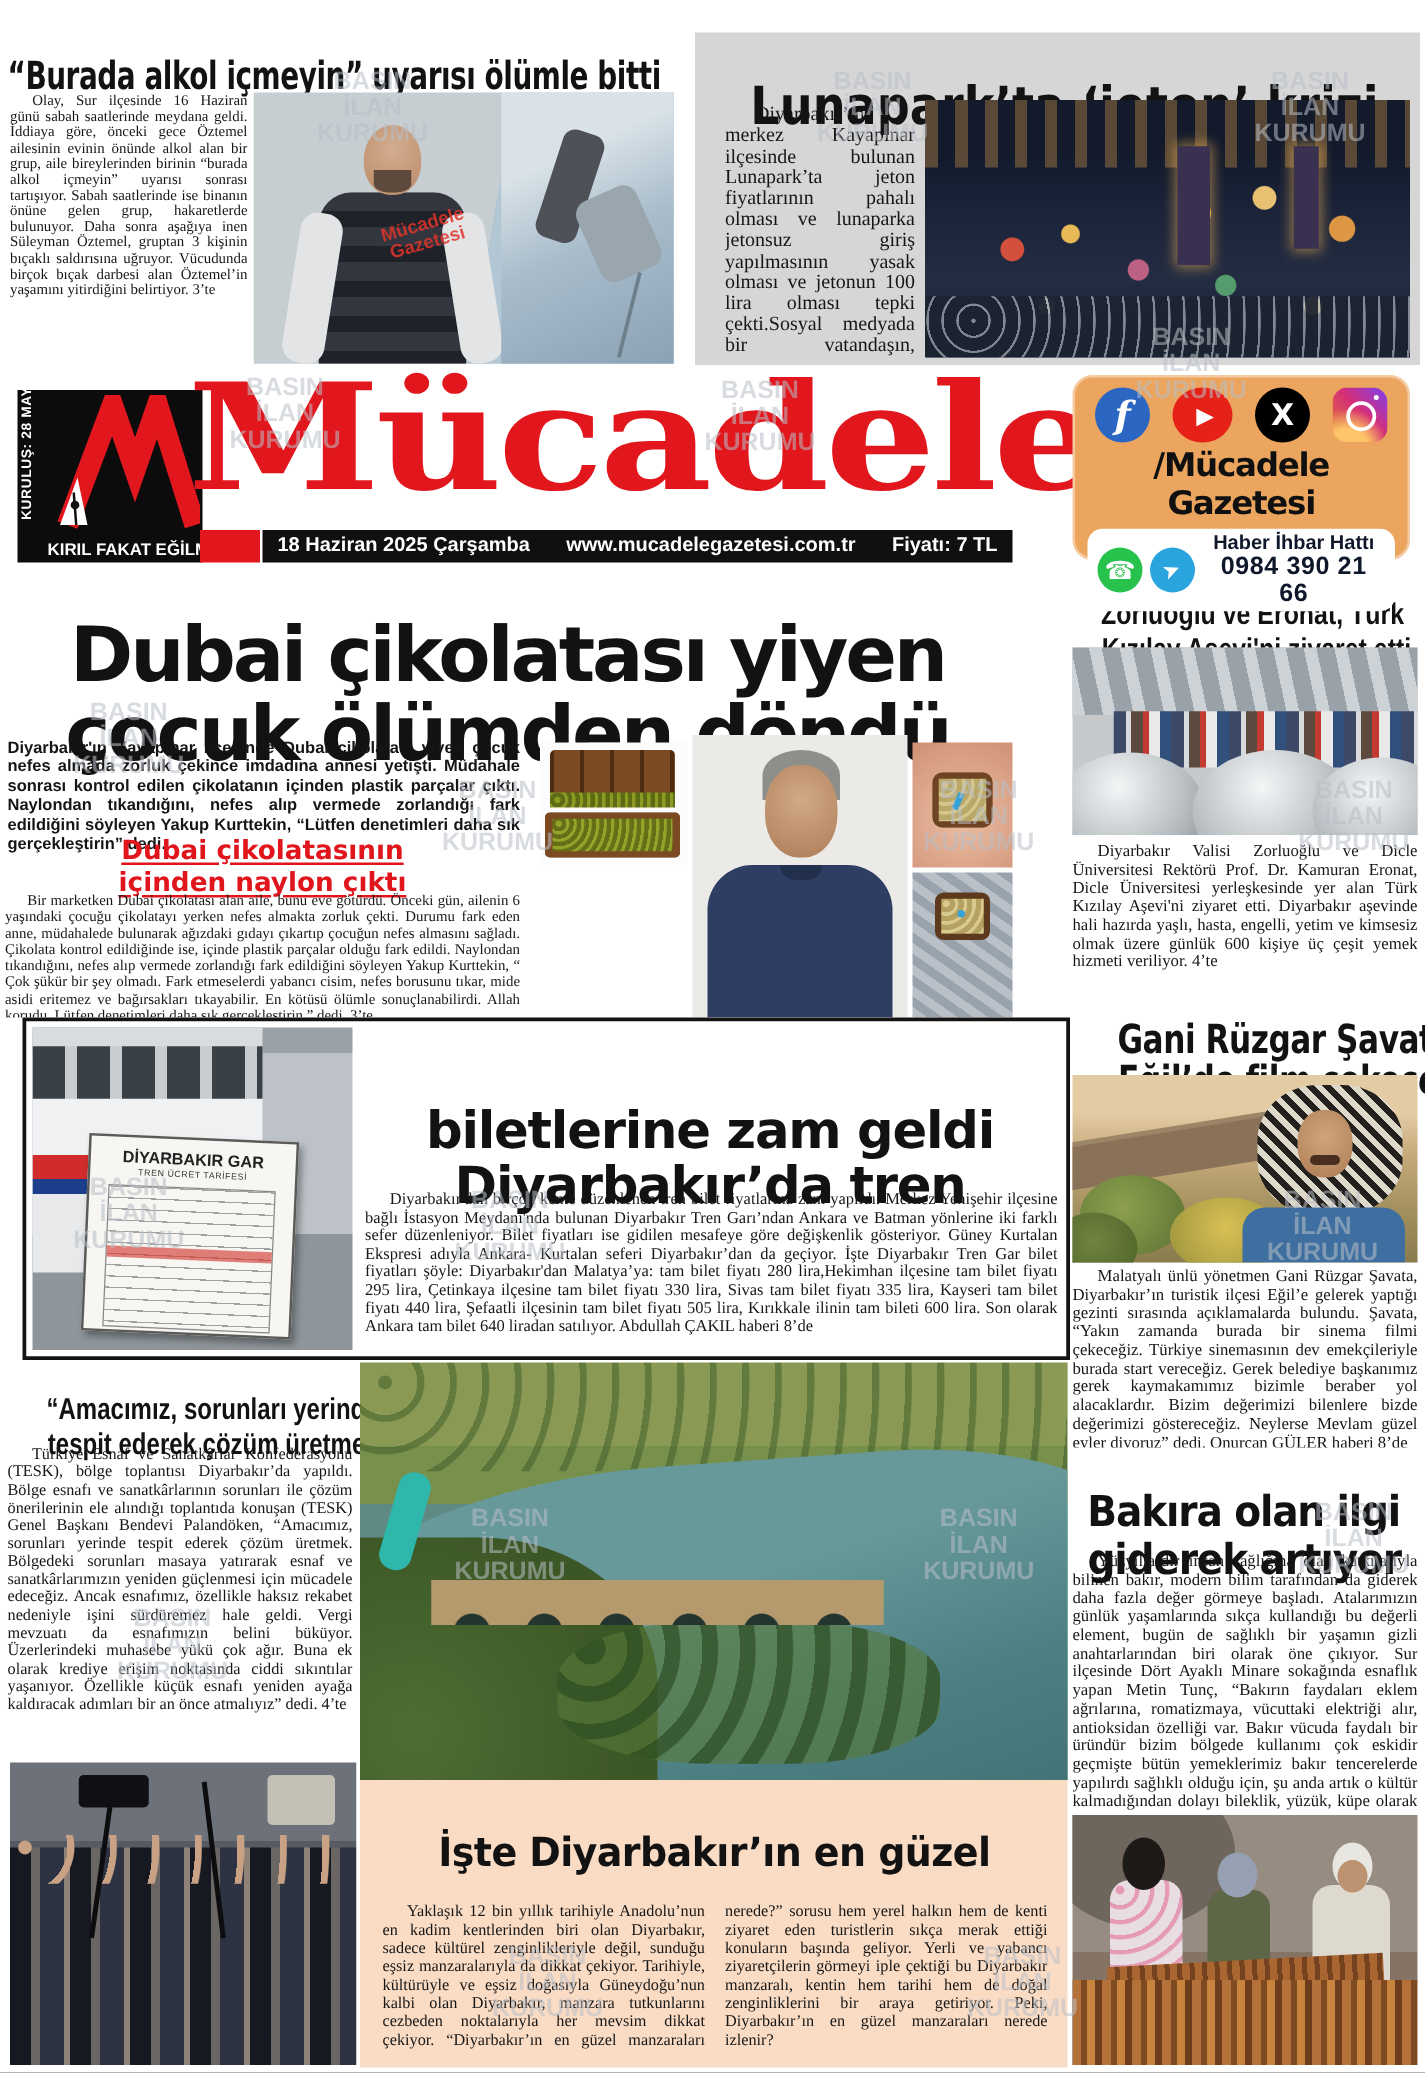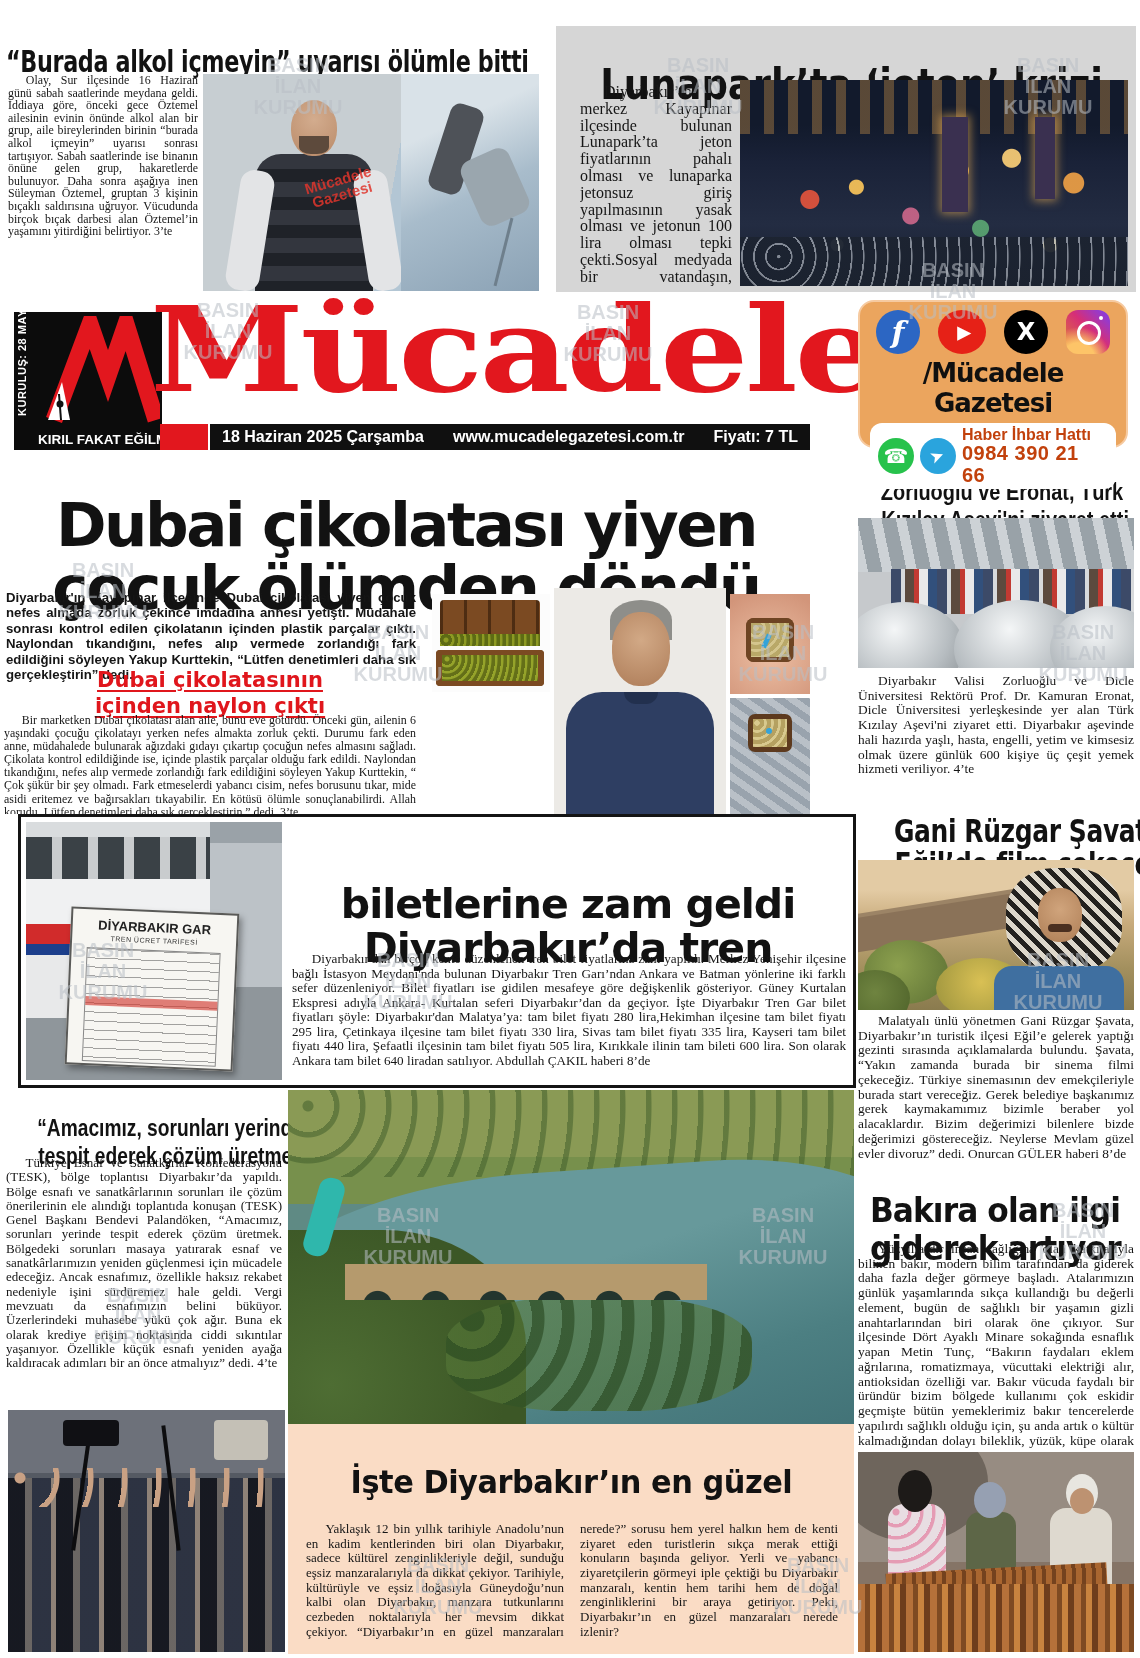--- a/index.html
+++ b/index.html
@@ -83,21 +83,21 @@
   .ig-lens{position:absolute;left:11px;top:11px;width:18px;height:18px;border:3px solid #fff;border-radius:50%;}
   .ig-dot{position:absolute;right:7px;top:6px;width:4px;height:4px;background:#fff;border-radius:50%;}
   #soc-handle{text-align:center;font-weight:bold;font-size:26px;color:#101010;margin-top:4px;
       font-family:"DejaVu Sans",sans-serif;letter-spacing:-1px;}
   #hotline{margin-top:5px;background:#fff;border-radius:12px;display:flex;align-items:center;
       padding:3px 8px;gap:6px;}
   .cir-sm{width:36px;height:36px;border-radius:50%;display:flex;align-items:center;justify-content:center;color:#fff;}
   .wa{background:#27c24c;font-size:20px;}
   .tg{background:#2aa4dd;font-size:17px;}
   .tg span{display:inline-block;transform:rotate(-22deg);margin-left:-2px;}
-  #hot-text{flex:1;text-align:left;color:#c2410c;font-weight:bold;line-height:1.08;}
+  #hot-text{flex:1;text-align:center;color:#0f172a;font-weight:bold;line-height:1.08;}
   #hot-label{font-size:16px;} #hot-num{font-size:20px;letter-spacing:.5px;}
 
   
   #main-head{left:0;top:452px;width:812px;font-size:61px;letter-spacing:-2.5px;line-height:1.04;}
   #main-lead{left:6px;top:590px;width:410px;font-weight:bold;font-size:13.2px;line-height:1.17;
       text-align:justify;color:#151515;font-family:"Liberation Sans",sans-serif;}
   #main-sub{left:28px;top:668px;width:364px;text-align:center;color:#e0161c;font-weight:bold;
       font-family:"DejaVu Sans",sans-serif;font-size:21px;line-height:1.22;}
   #main-sub .ln{display:block;text-decoration:underline;text-underline-offset:3px;}
   #main-body{left:4px;top:714px;width:412px;height:100px;font-size:11.9px;line-height:1.1;overflow:hidden;}

